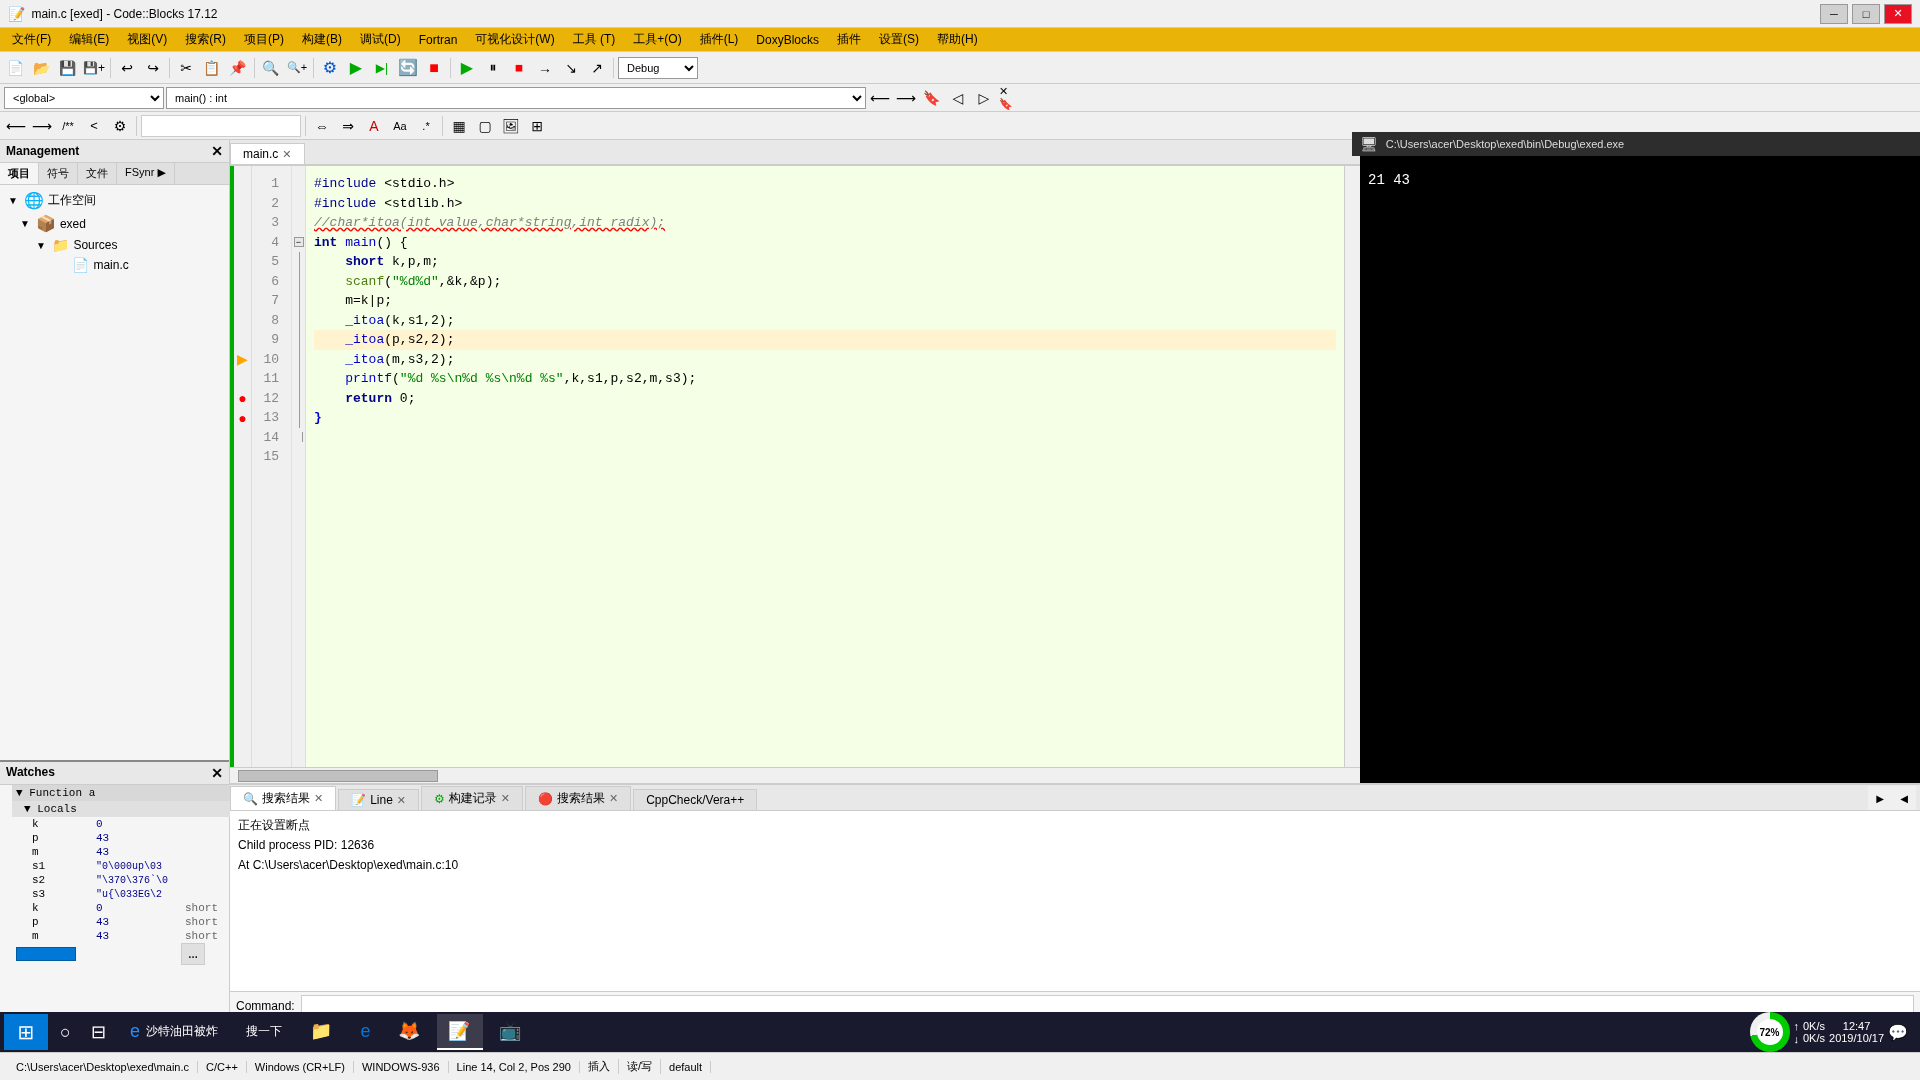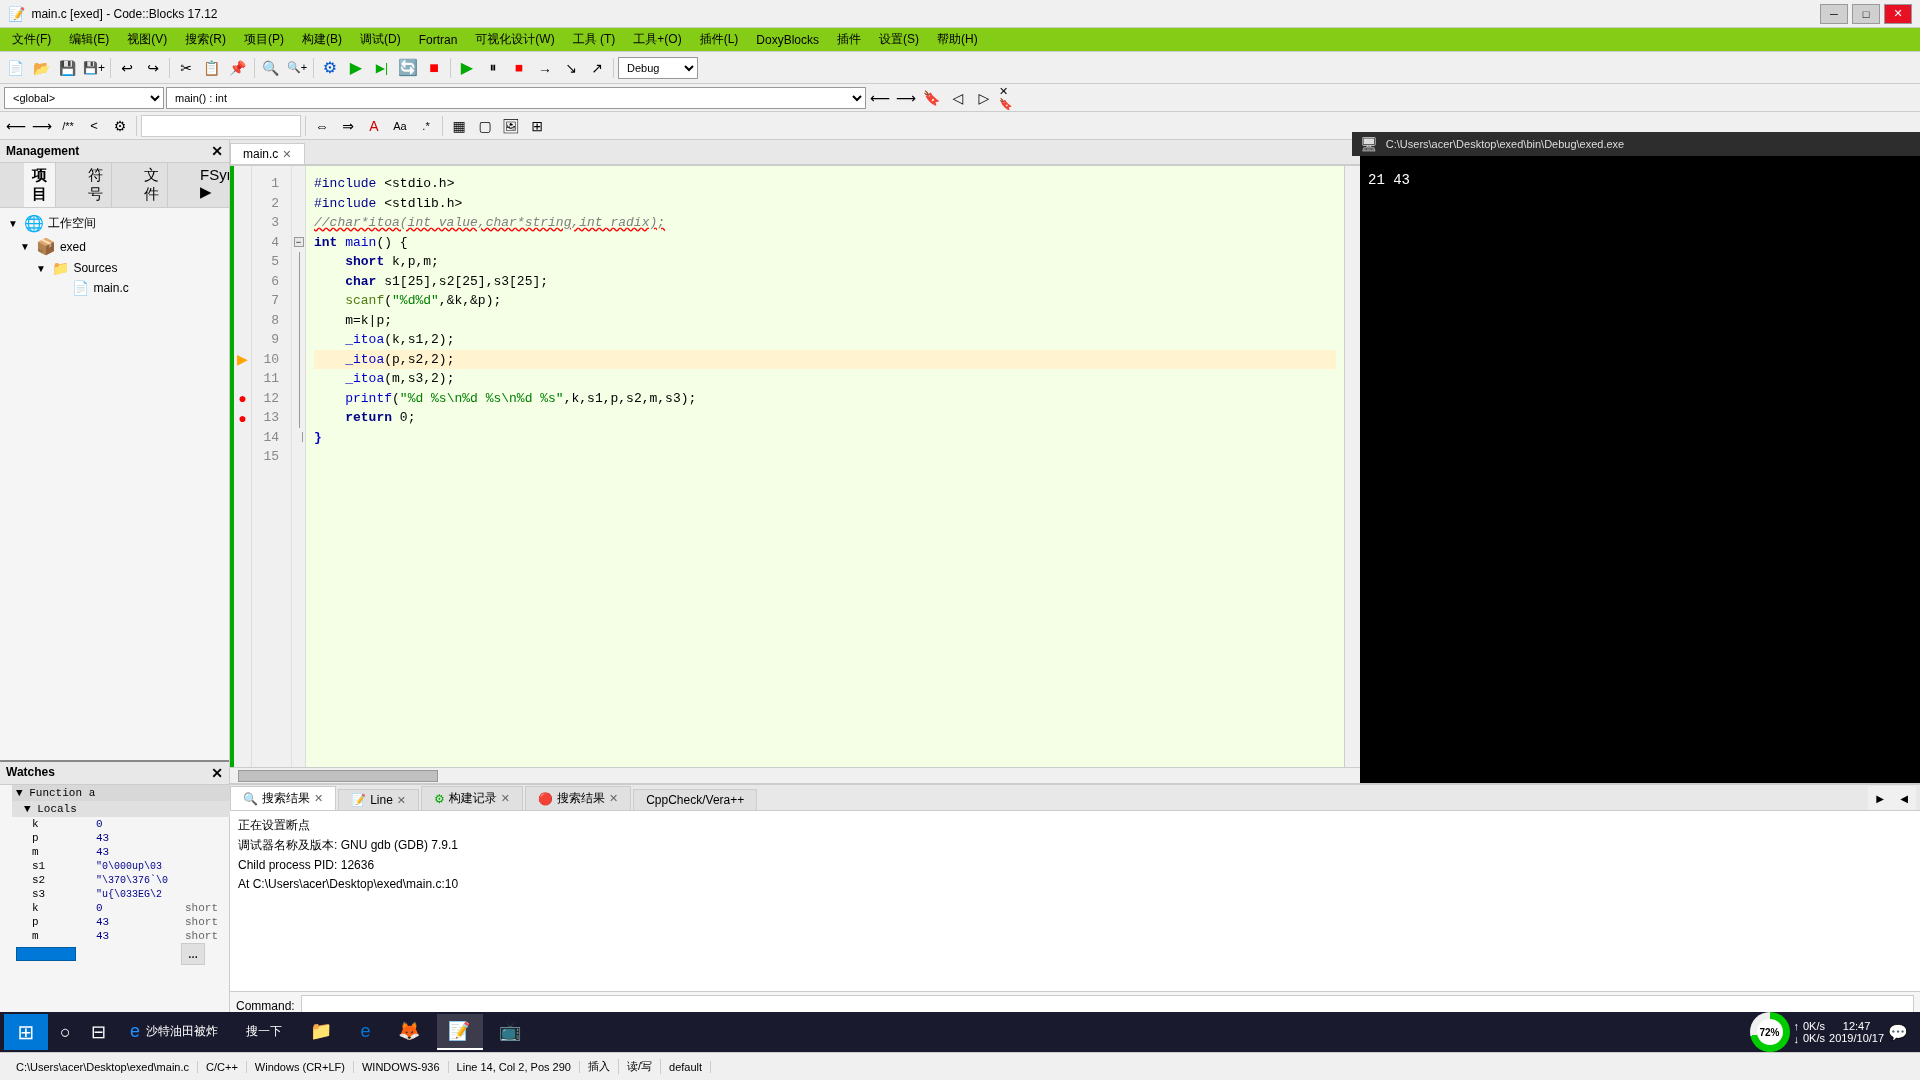--- a/index.html
+++ b/index.html
@@ -14,21 +14,21 @@
       padding: 0 8px;
       justify-content: space-between;
       border-bottom: 1px solid #ccc;
     }
     .title-bar-left { display: flex; align-items: center; gap: 6px; font-size: 12px; }
     .title-bar-controls { display: flex; gap: 4px; }
     .title-btn { width: 28px; height: 20px; background: #d0d0d0; border: 1px solid #999; display: flex; align-items: center; justify-content: center; font-size: 11px; cursor: pointer; }
 
     
     .menu-bar {
-      background: #84cc16;
+      background: #eab308;
       height: 24px;
       display: flex;
       align-items: center;
       padding: 0 4px;
       border-bottom: 1px solid #ccc;
       gap: 2px;
     }
     .menu-item { padding: 2px 8px; font-size: 12px; cursor: pointer; white-space: nowrap; }
 
     
@@ -93,21 +93,21 @@
       display: flex;
       justify-content: space-between;
       align-items: center;
     }
     .panel-close { cursor: pointer; font-size: 14px; }
     .panel-tabs {
       display: flex;
       background: #e0e0e0;
       border-bottom: 1px solid #ccc;
     }
-    .panel-tab { padding: 3px 8px; font-size: 15px; cursor: pointer; border-right: 1px solid #ccc; margin-left: 24px; }
+    .panel-tab { padding: 3px 8px; font-size: 11px; cursor: pointer; border-right: 1px solid #ccc; }
     .panel-tab.active { background: #f5f5f5; font-weight: bold; }
     .tree-area { padding: 4px; overflow-y: auto; flex: 1; }
     .tree-item { display: flex; align-items: center; padding: 2px 4px; font-size: 12px; cursor: pointer; gap: 4px; }
     .tree-expand { font-size: 10px; width: 12px; }
     .watches-header {
       background: #e8e8e8;
       padding: 3px 6px;
       font-size: 12px;
       font-weight: bold;
       border-bottom: 1px solid #ccc;
@@ -593,21 +593,20 @@
               </div>
             <div style="height:19.5px;"></div>
           </div>
 
           <div class="code-content" style="background: #f5ffe5;">
             <div class="code-line"><span style="color:#00008b;">#include</span><span> &lt;stdio.h&gt;</span></div>
             <div class="code-line"><span style="color:#00008b;">#include</span><span> &lt;stdlib.h&gt;</span></div>
             <div class="code-line"><span style="color:#808080; font-style:italic; text-decoration:underline wavy red;">//char*itoa(int value,char*string,int radix);</span></div>
             <div class="code-line"><span style="color:#00008b; font-weight:bold;">int</span><span> </span><span style="color:#0000cc;">main</span><span>() {</span></div>
             <div class="code-line"><span>    </span><span style="color:#00008b; font-weight:bold;">short</span><span> k,p,m;</span></div>
-            <div class="code-line"><span>    </span><span style="color:#00008b; font-weight:bold;">char</span><span> s1[25],s2[25],s3[25];</span></div>
             <div class="code-line"><span>    </span><span style="color:#4d7c0f;">scanf</span><span>(</span><span style="color:#008000;">"%d%d"</span><span>,&amp;k,&amp;p);</span></div>
             <div class="code-line"><span>    m=k|p;</span></div>
             <div class="code-line"><span>    </span><span style="color:#0000cc;">_itoa</span><span>(k,s1,2);</span></div>
             <div class="code-line" style="background:#fff3d0;"><span>    </span><span style="color:#0000cc;">_itoa</span><span>(p,s2,2);</span></div>
             <div class="code-line"><span>    </span><span style="color:#0000cc;">_itoa</span><span>(m,s3,2);</span></div>
             <div class="code-line"><span>    </span><span style="color:#0000cc;">printf</span><span>(</span><span style="color:#008000;">"%d %s\n%d %s\n%d %s"</span><span>,k,s1,p,s2,m,s3);</span></div>
             <div class="code-line"><span>    </span><span style="color:#00008b; font-weight:bold;">return</span><span> 0;</span></div>
             <div class="code-line"><span style="color:#0000cc; font-weight:bold;">}</span></div>
             <div class="code-line"></div>
           </div>
@@ -656,23 +655,20 @@
           <span>CppCheck/Vera++</span>
         </div>
         <div style="flex:1; display:flex; justify-content:flex-end; align-items:center; padding-right:4px;">
           <div class="tb-btn" style="font-size:10px;">▶</div>
           <div class="tb-btn" style="font-size:10px;">◀</div>
         </div>
       </div>
       <div class="logs-content">
         <div class="logs-line">
           <span>正在设置断点</span>
-        </div>
-        <div class="logs-line">
-          <span>调试器名称及版本: GNU gdb (GDB) 7.9.1</span>
         </div>
         <div class="logs-line">
           <span>Child process PID: 12636</span>
         </div>
         <div class="logs-line">
           <span>At C:\Users\acer\Desktop\exed\main.c:10</span>
         </div>
       </div>
       <div class="logs-command-bar">
         <span>Command:</span>

